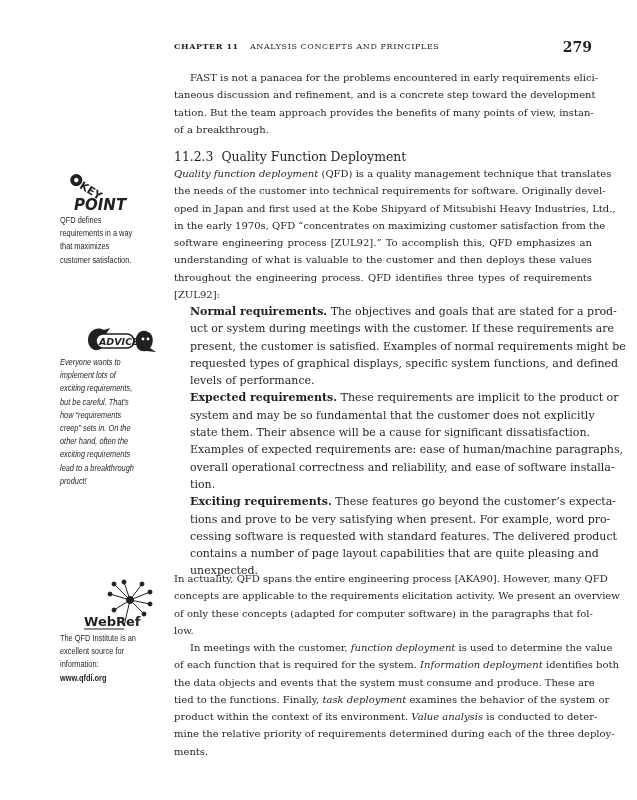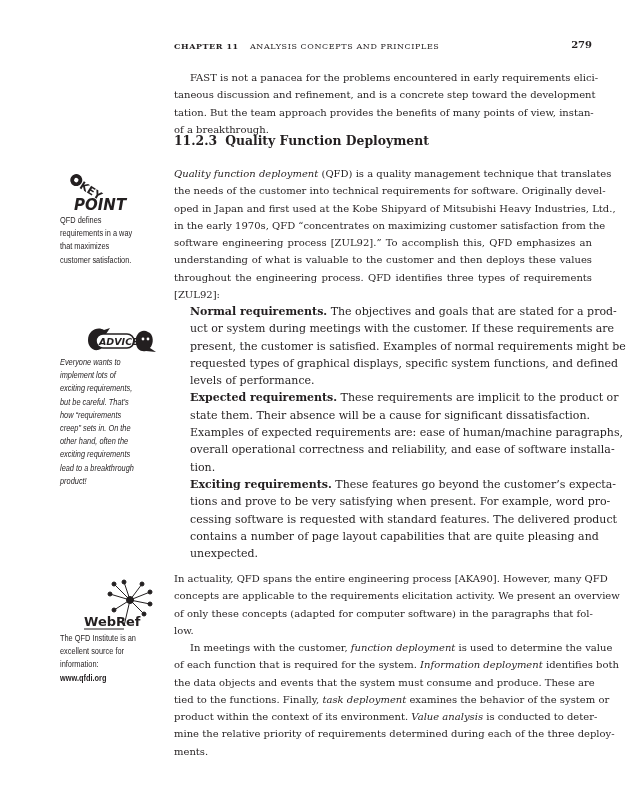--- a/index.html
+++ b/index.html
@@ -3,30 +3,30 @@
 <meta charset="utf-8">
 <style>
   html, body { margin: 0; padding: 0; background: #ffffff; }
   body { width: 637px; height: 800px; position: relative; overflow: hidden; color: #231f20; }
   .page { position: absolute; left: 0; top: 0; width: 637px; height: 584px; }
 
   .running-head { position: absolute; left: 174px; top: 41px; width: 418px; height: 14px;
     font-family: "DejaVu Serif", serif; font-size: 8px; letter-spacing: 0.6px; color: #231f20; }
   .running-head .chap { font-weight: bold; }
   .running-head .chap-title { margin-left: 8px; }
-  .running-head .pageno { position: absolute; right: 0; top: -2px; font-weight: bold; font-size: 10px; letter-spacing: 0; }
+  .running-head .pageno { position: absolute; right: 0; top: -2px; font-weight: bold; font-size: 14px; letter-spacing: 0; }
 
   .body { position: absolute; left: 174px; width: 418px;
     font-family: "DejaVu Serif", serif; font-size: 10px; line-height: 17.3px; color: #231f20;
     text-align: justify; }
   .line { display: block; white-space: nowrap; text-align: justify; text-align-last: justify; }
   .line.last { text-align-last: left; }
 
-  .section-head { position: absolute; left: 174px; top: 133px; font-family: "DejaVu Serif", serif;
-    font-weight: bold; font-size: 12.4px; color: #231f20; }
+  .section-head { position: absolute; left: 174px; top: 149px; font-family: "DejaVu Serif", serif;
+    font-weight: normal; font-size: 12.4px; color: #231f20; }
   .section-head .num { margin-right: 8px; }
 
   .list { position: absolute; left: 190px; width: 389px;
     font-family: "DejaVu Serif", serif; font-size: 11px; line-height: 17.3px; color: #231f20; }
   .list b { font-weight: bold; }
 
   .margin { position: absolute; left: 60px; width: 100px;
     font-family: "Liberation Sans", sans-serif; font-stretch: condensed; color: #231f20; }
   .margin .note { font-size: 9px; line-height: 13.2px; transform: scaleX(0.82); transform-origin: left top; width: 122px; }
   .margin .note.italic { font-style: italic; }
@@ -72,20 +72,21 @@
   <div class="list" style="top:303px;">
     <div>
       <span class="line"><b>Normal requirements.</b><span>  The objectives and goals that are stated for a prod-</span></span>
       <span class="line">uct or system during meetings with the customer. If these requirements are</span>
       <span class="line">present, the customer is satisfied. Examples of normal requirements might be</span>
       <span class="line">requested types of graphical displays, specific system functions, and defined</span>
       <span class="line last">levels of performance.</span>
     </div>
     <div>
       <span class="line"><b>Expected requirements.</b><span>  These requirements are implicit to the product or</span></span>
+      <span class="line last">system and may be so fundamental that the customer does not explicitly</span>
       <span class="line last">state them. Their absence will be a cause for significant dissatisfaction.</span>
       <span class="line">Examples of expected requirements are: ease of human/machine paragraphs,</span>
       <span class="line">overall operational correctness and reliability, and ease of software installa-</span>
       <span class="line last">tion.</span>
     </div>
     <div>
       <span class="line"><b>Exciting requirements.</b><span>  These features go beyond the customer’s expecta-</span></span>
       <span class="line">tions and prove to be very satisfying when present. For example, word pro-</span>
       <span class="line">cessing software is requested with standard features. The delivered product</span>
       <span class="line last">contains a number of page layout capabilities that are quite pleasing and</span>

